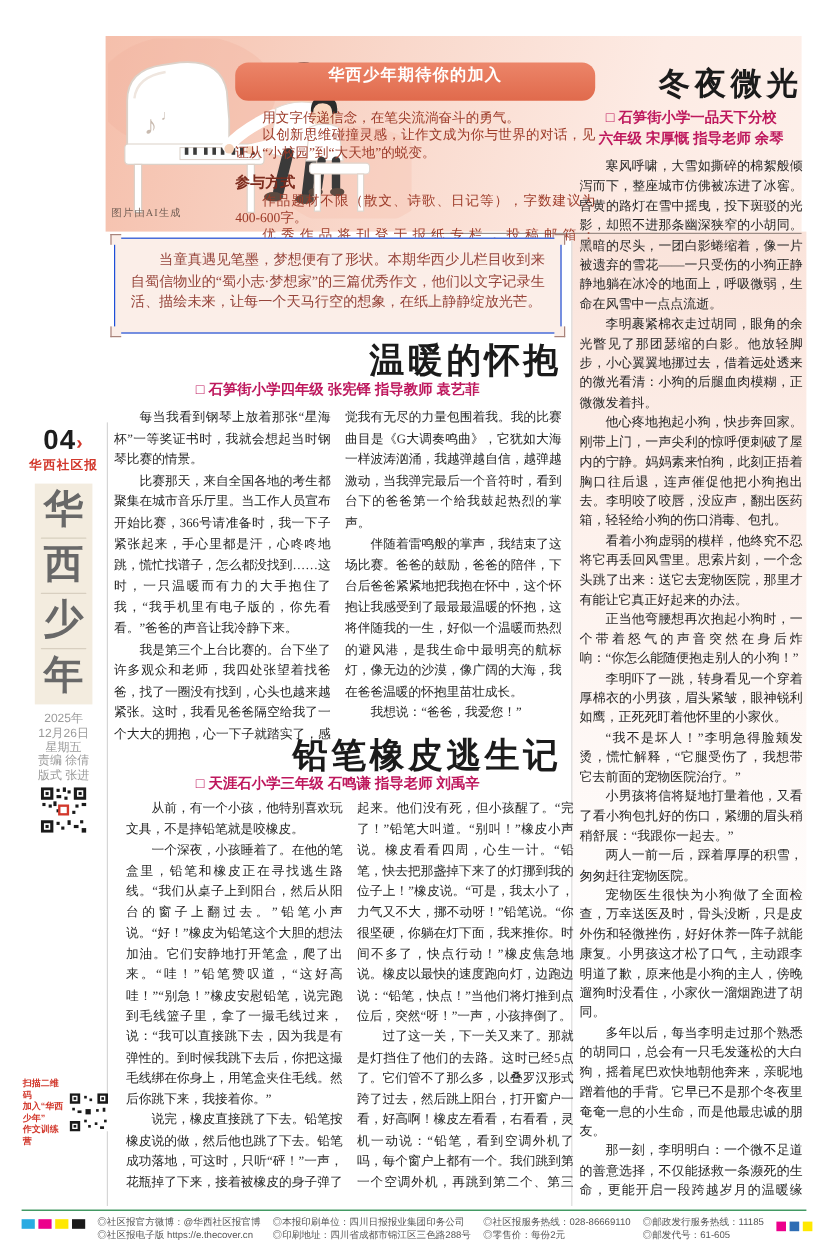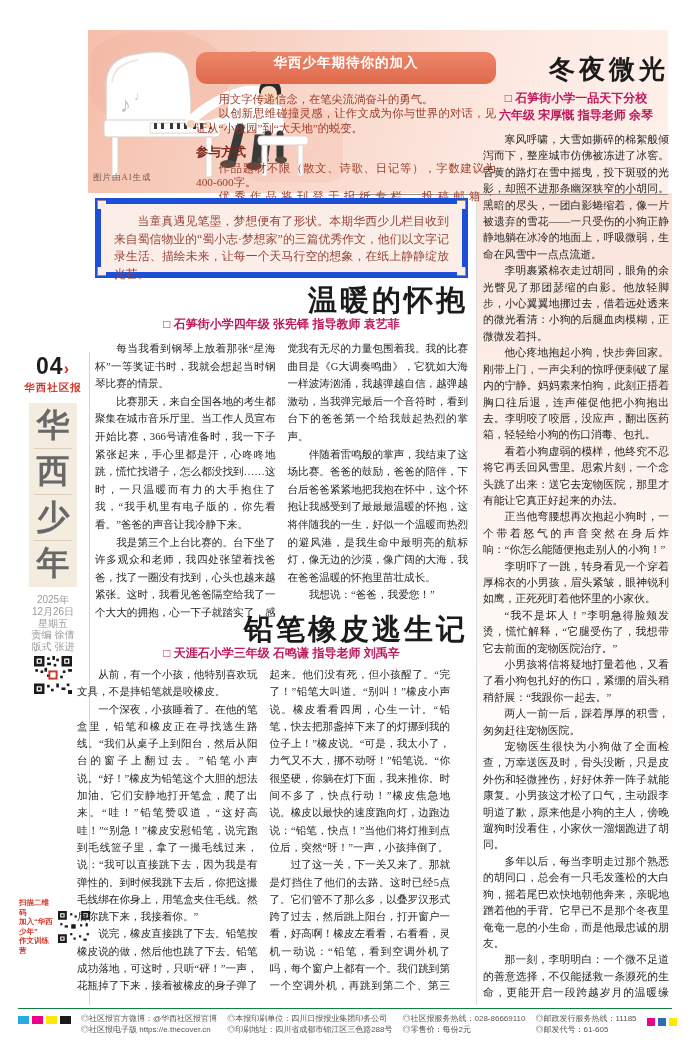--- a/index.html
+++ b/index.html
@@ -38,40 +38,40 @@
   .masthead .sep{height:1px;background:#d8cfc0;margin:0 5px;border-radius:1px;}
   .datecol{left:18px;top:594px;width:70px;text-align:center;font-size:10px;line-height:11.8px;
     color:#9a9a9a;font-family:"Liberation Sans",sans-serif;}
   .qr1{left:34px;top:656px;width:38px;height:38px;}
   .promo{left:19px;top:898px;width:72px;display:flex;gap:3px;align-items:center;}
   .promo-text{width:36px;font-size:7.5px;line-height:9.5px;color:#d2382c;
     font-family:"Liberation Sans",sans-serif;font-weight:bold;}
   .qr2{width:32px;height:32px;flex:none;}
 
   
-  .ednote{left:95px;top:198px;width:373px;height:80px;background:#fbeee8;border:6px solid #1d4ed8;
+  .ednote{left:95px;top:198px;width:373px;height:80px;background:#fbeee8;border:1px solid #1d4ed8;
     box-sizing:border-box;padding:9px 13px;}
   .ednote p{margin:0;font-size:11.8px;line-height:17.5px;color:#96443a;text-align:justify;text-indent:2em;}
   .corner{position:absolute;width:8px;height:8px;border:1px solid #a9847b;background:#fbeee8;}
   .c-tl{left:-4px;top:-4px;border-right:none;border-bottom:none;}
   .c-tr{right:-4px;top:-4px;border-left:none;border-bottom:none;}
   .c-bl{left:-4px;bottom:-4px;border-right:none;border-top:none;}
   .c-br{right:-4px;bottom:-4px;border-left:none;border-top:none;}
 
   
   .a-title{font-family:"Liberation Sans",sans-serif;font-weight:bold;color:#1b1b1b;
     text-align:right;letter-spacing:3px;}
   .a-byline{font-family:"Liberation Sans",sans-serif;font-weight:bold;color:#be185d;
     text-align:center;font-size:12px;}
   .a1-title{left:95px;top:281px;width:373px;font-size:29px;}
   .a1-byline{left:95px;top:316px;width:373px;}
   .a1-body{left:95px;top:340px;width:373px;height:283px;}
   .a2-title{left:95px;top:610px;width:373px;font-size:29px;}
   .a2-byline{left:95px;top:645px;width:373px;}
-  .a2-body{left:77px;top:666px;width:373px;height:334px;}
+  .a2-body{left:105px;top:666px;width:373px;height:334px;}
   .twocol{column-count:2;column-gap:12px;column-fill:auto;overflow:hidden;}
   .twocol p, .a3-body p{margin:0;font-size:10.6px;line-height:17.6px;text-align:justify;
     text-indent:2em;color:#262626;}
   .a2-body p{line-height:17.3px;}
   .a3-title{left:483px;top:52px;width:186px;font-size:26px;letter-spacing:4px;}
   .a3-byline{left:483px;top:90px;width:186px;line-height:16.5px;}
   .a3-body{left:483px;top:131px;width:186px;height:870px;overflow:hidden;}
   .a3-body p{line-height:16.4px;font-size:10.8px;}
 
   

